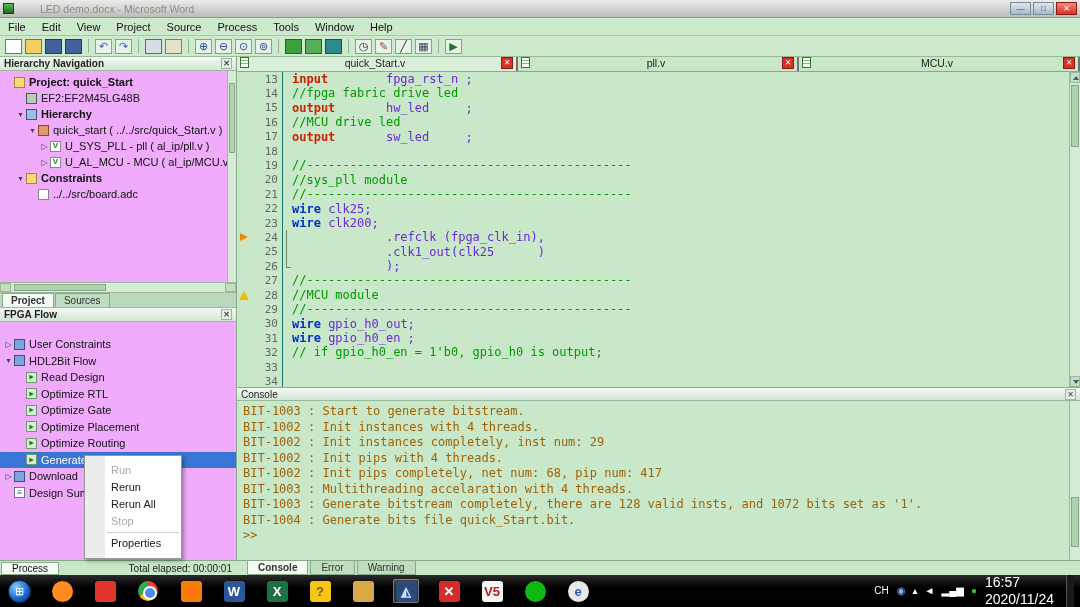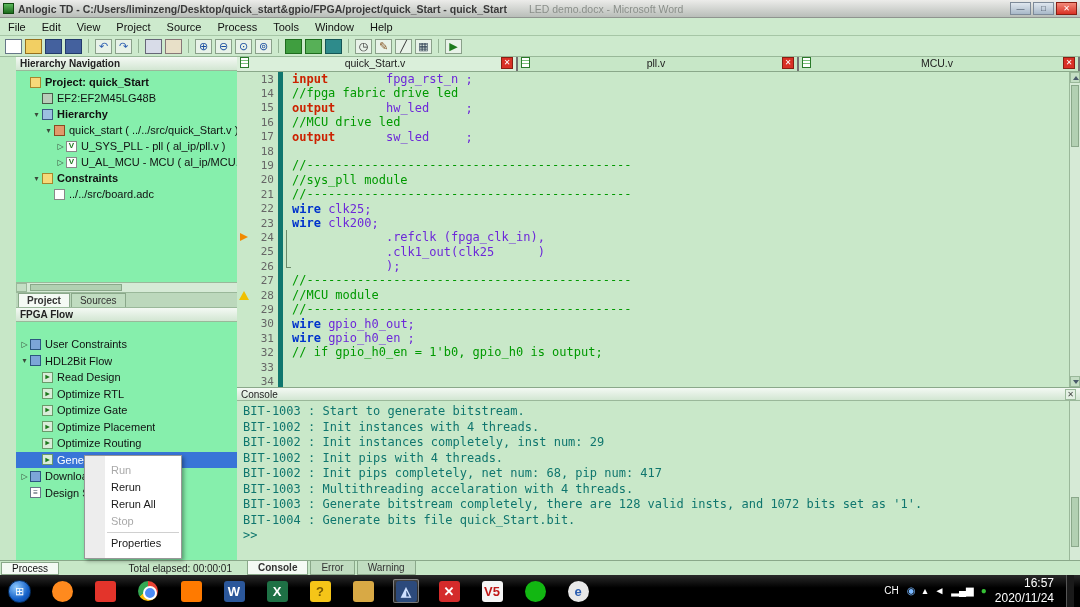--- a/index.html
+++ b/index.html
@@ -18,21 +18,21 @@
   .wb.close{background:linear-gradient(#f28a7a,#d93025);border-color:#8a1d12;color:#fff}
 
   
   .menubar{position:absolute;top:18px;left:0;right:0;height:18px;background:#cdeacd;display:flex;align-items:center;border-bottom:1px solid #a6c6a6}
   .menu-item{padding:1px 8px;cursor:default}
   .toolbar{position:absolute;top:36px;left:0;right:0;height:21px;background:#cdeacd;display:flex;align-items:center;gap:3px;padding:0 5px;border-bottom:1px solid #98b898}
   .tico{width:17px;height:15px;border:1px solid #8aa08a;display:flex;align-items:center;justify-content:center;font-size:11px;background:#e8f2e8;color:#333}
   .tsep{width:1px;height:14px;background:#96b496;margin:0 3px}
 
   
-  .left-panel{position:absolute;top:57px;left:16px;width:237px;height:503px;border-right:1px solid #8aa88a;background:#86efac}
+  .left-panel{position:absolute;top:57px;left:0;width:237px;height:503px;border-right:1px solid #8aa88a;background:#f0abfc}
   .panel-header{height:14px;background:linear-gradient(#f4f9f4,#d2e6d2);border-bottom:1px solid #9ab89a;display:flex;align-items:center;padding:0 4px;font-size:10px;font-weight:bold;color:#222}
   .panel-close{margin-left:auto;font-size:8px;color:#444;width:11px;text-align:center;border:1px solid #9ab89a;background:#e4f0e4;line-height:9px;height:11px}
   .hier-tree{position:relative;height:211px;overflow:hidden;padding-top:3px}
   .trow{display:flex;align-items:center;height:16px;white-space:nowrap}
   .trow.sel{background:#3875d7;color:#fff}
   .expander{width:11px;flex:none;font-size:8px;color:#3a4a3a;text-align:center}
   .trow.sel .expander{color:#fff}
   .ticon{width:11px;height:11px;flex:none;border:1px solid #777;margin-right:4px;font-size:8px;font-weight:bold;display:flex;align-items:center;justify-content:center;line-height:1}
   .tlabel{overflow:hidden}
   .tlabel.b{font-weight:bold}
@@ -58,21 +58,21 @@
   
   .right-panel{position:absolute;top:57px;left:237px;width:843px;height:503px}
   .editor-tabbar{height:15px;display:flex;background:#bcd8bc;border-bottom:1px solid #8aa88a}
   .etab{flex:1;display:flex;align-items:flex-start;border-right:2px solid #737373;padding:0 3px;background:#c7e7c7}
   .etab.active{background:#daefda}
   .doc-ico{width:9px;height:11px;background:#fff;border:1px solid #2a7a2a;flex:none;
       background:linear-gradient(#fff 2px,#7ac07a 2px 3px,#fff 3px 5px,#7ac07a 5px 6px,#fff 6px)}
   .etab-label{flex:1;text-align:center;font-size:10.5px;color:#222;overflow:hidden;white-space:nowrap}
   .etab-close{width:12px;height:12px;flex:none;background:#d93025;border:1px solid #8a1d12;color:#fff;font-size:8px;line-height:10px;text-align:center}
   .editor{position:relative;height:316px;display:flex;background:#c9e8c9;overflow:hidden;border-bottom:1px solid #8aa88a}
-  .gutter{width:46px;flex:none;background:#c9e8c9;border-right:5px solid #0f766e;font-family:"DejaVu Sans Mono",monospace}
+  .gutter{width:46px;flex:none;background:#c9e8c9;border-right:1px solid #0f766e;font-family:"DejaVu Sans Mono",monospace}
   .grow{display:flex;align-items:center;height:14.4px}
   .mark{width:14px;height:14px;flex:none;position:relative}
   .mark.bookmark::after{content:"";position:absolute;left:3px;top:3px;border-left:8px solid #f08a00;border-top:4px solid transparent;border-bottom:4px solid transparent}
   .mark.warning::after{content:"";position:absolute;left:2px;top:3px;border-left:5px solid transparent;border-right:5px solid transparent;border-bottom:9px solid #f0c000}
   .lnum{flex:1;text-align:right;padding-right:4px;font-size:11px;color:#666}
   .code{flex:1;position:relative;overflow:hidden;font-family:"DejaVu Sans Mono",monospace}
   .crow{display:flex;height:14.4px;align-items:stretch}
   .fold{width:9px;flex:none;position:relative}
   .fold.f-box::after{content:"";position:absolute;left:0;top:3px;width:7px;height:7px;border:1px solid #4a5a4a;
       background:linear-gradient(transparent 2px,#4a5a4a 2px 3px,transparent 3px) content-box;padding:1px}
@@ -87,21 +87,21 @@
   .ed-vscroll .vthumb{top:13px;height:62px}
   .scroll-btn{position:absolute;left:0;right:0;height:11px;background:#c4dec4;border:1px solid #9ab89a}
   .scroll-btn.up{top:0}.scroll-btn.down{bottom:0}
   .scroll-btn::after{content:"";position:absolute;left:2px;top:3px;border-left:3px solid transparent;border-right:3px solid transparent}
   .scroll-btn.up::after{border-bottom:4px solid #4a5a6a}
   .scroll-btn.down::after{border-top:4px solid #4a5a6a}
 
   
   .console-header{height:13px;background:linear-gradient(#f4f9f4,#d2e6d2);border-bottom:1px solid #9ab89a;display:flex;align-items:center;padding:0 4px;font-size:10px;color:#222}
   .console-out{position:relative;height:159px;background:#c9e8c9;font-family:"DejaVu Sans Mono",monospace;font-size:12px;padding:3px 6px;overflow:hidden}
-  .con-line{white-space:pre;line-height:15.5px;color:#0f766e}
+  .con-line{white-space:pre;line-height:15.5px;color:#a16207}
   .con-vscroll{position:absolute;right:0;top:0;bottom:0;width:11px;background:#d6ead6;border-left:1px solid #9ab89a}
   .con-vscroll .vthumb{bottom:13px;height:50px}
 
   
   .statusrow{position:absolute;left:0;top:560px;width:1080px;height:15px;background:#c7e7c7;border-top:1px solid #8aa88a}
   .process-tab{position:absolute;left:1px;top:1px;height:13px;padding:0 10px;background:#f4faf4;border:1px solid #8aa88a;font-size:10px;line-height:12px}
   .elapsed{position:absolute;left:60px;top:2px;width:172px;text-align:right;font-size:10px;color:#222}
   .status-tabs{position:absolute;left:247px;top:0;display:flex;gap:2px}
   .stab{height:14px;padding:0 10px;background:#c0dcc0;border:1px solid #8aa88a;border-top:none;font-size:10px;line-height:13px;color:#333}
   .stab.active{background:#f4faf4;font-weight:bold}
@@ -112,31 +112,30 @@
      background:radial-gradient(circle at 35% 30%,#8ecbff,#1460c8 60%,#0a3c8c);color:#fff;font-size:11px;border:1px solid #063064}
   .tb-icons{display:flex;align-items:center;gap:17px;margin-left:18px}
   .tb-ico{width:26px;height:24px;display:flex;align-items:center;justify-content:center;font-size:13px;font-weight:bold;flex:none}
   .tb-ico .sq{width:21px;height:21px;display:flex;align-items:center;justify-content:center;border-radius:3px}
   .tb-ico .circle{border-radius:50%}
   .tb-ico.active{background:rgba(255,255,255,.18);border:1px solid rgba(255,255,255,.35);border-radius:2px}
   .chrome-ico{width:20px;height:20px;border-radius:50%;position:relative;background:conic-gradient(#ea4335 0 33%,#fbbc05 33% 66%,#34a853 66% 100%)}
   .chrome-ico::after{content:"";position:absolute;left:5px;top:5px;width:10px;height:10px;border-radius:50%;background:#4c8bf5;border:2px solid #fff}
   .tray{margin-left:auto;display:flex;align-items:center;gap:8px;color:#fff;font-size:10px;padding-right:4px}
   .tray-ico{font-size:10px;line-height:1}
-  .clock{text-align:right;line-height:1.25;font-size:12px;color:#fff}
+  .clock{text-align:left;line-height:1.25;font-size:14px;color:#fff}
   .show-desktop{width:8px;height:32px;border-left:1px solid #555;background:#1a1a1a;margin-left:4px}
 </style>
 </head>
 <body>
 
 <div class="screen">
 
   <div class="titlebar">
     <span class="app-ico"></span>
-    <span class="title-text">Anlogic TD - C:/Users/liminzeng/Desktop/quick_start&amp;gpio/FPGA/project/quick_Start - quick_Start</span>
     <span class="title-ghost">LED demo.docx  -  Microsoft Word</span>
     <span class="winbtns">
         <span class="wb">—</span>
         <span class="wb">□</span>
         <span class="wb close">✕</span>
       </span>
   </div>
 
   <div class="menubar">
       <span class="menu-item">File</span>

